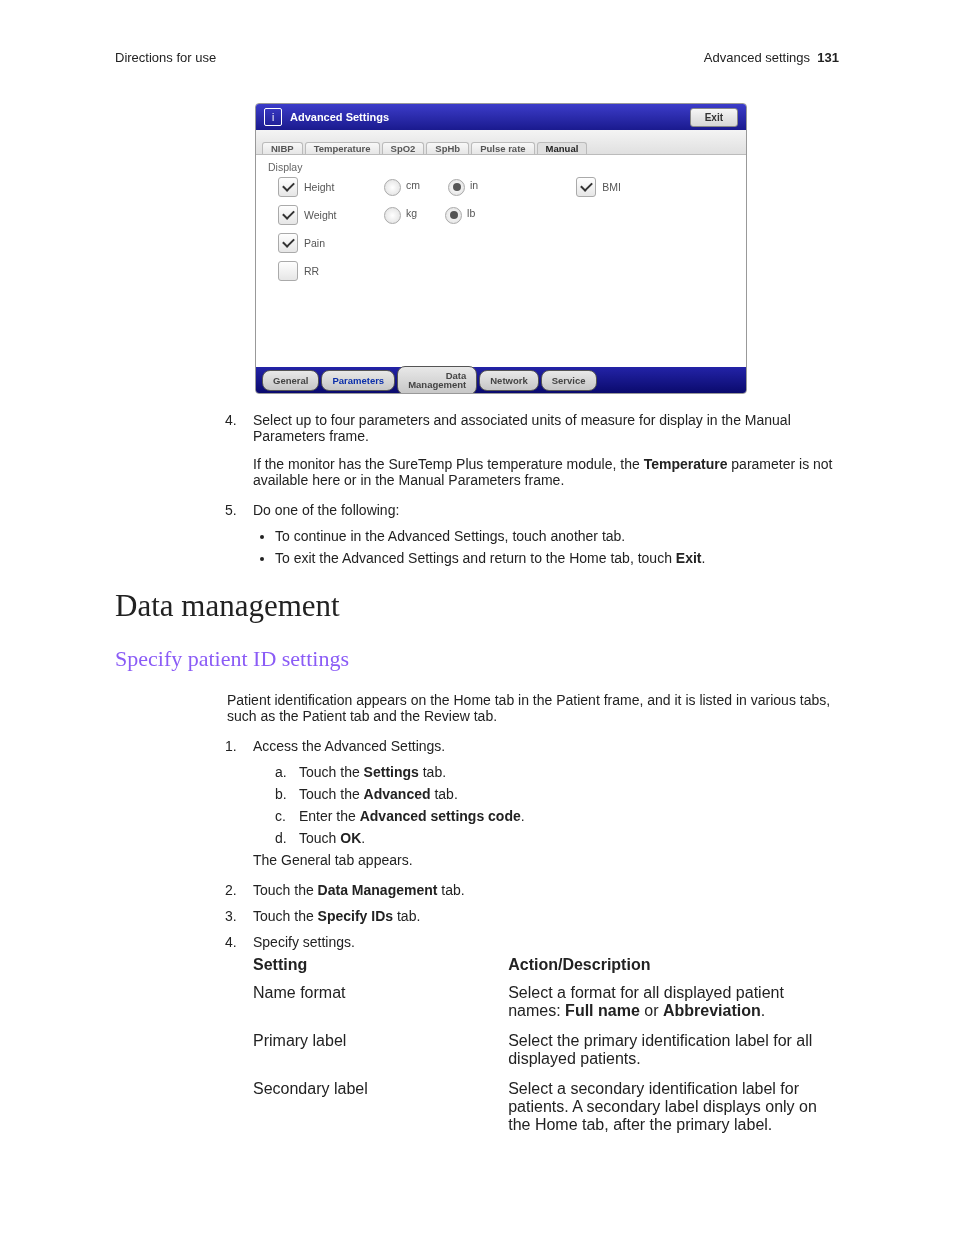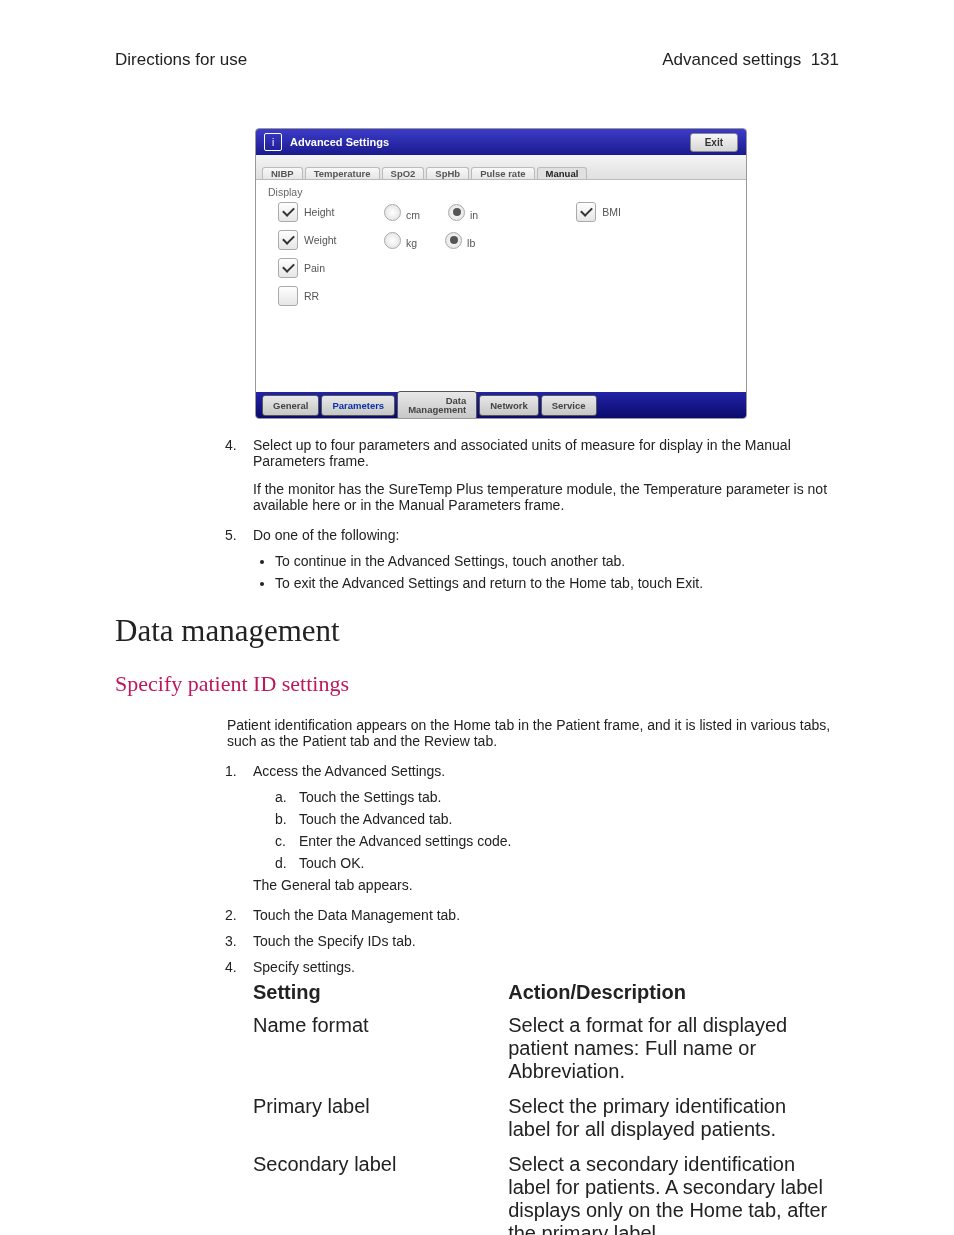--- a/index.html
+++ b/index.html
@@ -1,58 +1,58 @@
 <!DOCTYPE html>
 <html><head>
 <meta charset="utf-8">
 <style>
   html,body{margin:0;padding:0;background:#fff;color:#222;font-family:Arial,Helvetica,sans-serif;font-size:14px}
   .page{width:954px;min-height:1235px;box-sizing:border-box;padding:50px 115px 60px 115px;position:relative}
-  .runhead{display:flex;justify-content:space-between;font-size:17px;margin-bottom:58px}
+  .runhead{display:flex;justify-content:space-between;font-size:13px;margin-bottom:38px}
   
   .screenshot{width:490px;border:1px solid #999;border-radius:4px;background:#fff;margin:0 auto 18px 140px;font-size:10.5px;overflow:hidden}
   .scr-header{background:linear-gradient(#3c3cc9,#1a1a8e);color:#fff;display:flex;align-items:center;height:26px;padding:0 8px}
   .scr-header .icon{width:16px;height:16px;border:1.5px solid #fff;border-radius:2px;display:flex;align-items:center;justify-content:center;font-size:10px;margin-right:8px}
   .scr-header .title{font-weight:bold;font-size:11px}
   .scr-header .exit{margin-left:auto;background:linear-gradient(#f6f6f6,#d6d6d6);border:1px solid #888;border-radius:3px;padding:3px 14px;font-size:10px;font-weight:bold;color:#333}
   .scr-tabs{background:linear-gradient(#f4f4f4,#e0e0e0);border-bottom:1px solid #bbb;display:flex;align-items:flex-end;height:24px;padding-left:6px}
   .scr-tab{background:linear-gradient(#f8f8f8,#e6e6e6);border:1px solid #bbb;border-bottom:none;border-radius:3px 3px 0 0;padding:0 8px;margin-right:2px;font-weight:bold;color:#555;font-size:9.5px}
   .scr-tab.active{background:#e0e0e0;color:#222}
   .scr-body{padding:6px 12px 36px 12px;min-height:170px}
   .scr-sec{font-size:10.5px;color:#666;margin-bottom:0}
   .row{display:flex;align-items:center;height:28px}
   .chk{width:18px;height:18px;border:1px solid #aaa;border-radius:3px;background:linear-gradient(#fefefe,#e6e6e6);display:flex;align-items:center;justify-content:center;margin-left:10px;margin-right:6px}
   .chk.on::before{content:"";width:9px;height:5px;border-left:2px solid #333;border-bottom:2px solid #333;transform:rotate(-45deg);margin-top:-3px}
   .rowlab{width:46px;font-size:10.5px;color:#555}
   .rad{width:15px;height:15px;border:1px solid #aaa;border-radius:50%;background:radial-gradient(#fff,#ddd);margin-right:5px;display:flex;align-items:center;justify-content:center}
   .rad.on::before{content:"";width:8px;height:8px;background:#555;border-radius:50%}
   .optlab{font-size:10.5px;color:#555;margin-right:28px}
-  .opt-group{display:flex;align-items:flex-end;margin-left:34px}
+  .opt-group{display:flex;align-items:flex-start;margin-left:34px}
   .opt-right{display:flex;align-items:center;margin-left:60px}
   .scr-footer{background:linear-gradient(#2323a7,#0a0a6d);display:flex;height:26px;align-items:center;padding-left:6px}
-  .ftab{background:linear-gradient(#e8e8e8,#c6c6c6);border:1px solid #555;border-radius:3px;padding:4px 10px;margin-right:2px;font-weight:bold;font-size:9.5px;color:#444}
+  .ftab{background:linear-gradient(#e8e8e8,#c6c6c6);border:1px solid #555;border-radius:8px;padding:4px 10px;margin-right:2px;font-weight:bold;font-size:9.5px;color:#444}
   .ftab.active{color:#0b2ea9}
   
   .step{display:flex;margin:0 0 10px 110px}
   .step .num{width:28px}
   .step .txt{flex:1}
   .indent-text{margin:12px 0 14px 138px}
   .bullets{margin:0 0 20px 160px;padding:0;list-style:disc}
   .bullets li{margin-bottom:6px}
   h1{font-family:Georgia,'Times New Roman',serif;font-weight:normal;font-size:31px;margin:22px 0 22px 0;color:#222}
-  h2{font-family:Georgia,'Times New Roman',serif;font-weight:normal;font-size:22px;margin:0 0 20px 0;color:#be185d}
+  h2{font-family:Georgia,'Times New Roman',serif;font-weight:normal;font-size:22px;margin:0 0 20px 0;color:#8b5cf6}
   .para{margin:0 0 14px 112px}
   .substeps{margin:0 0 6px 160px;padding:0;list-style:none}
   .substeps li{margin-bottom:6px}
   .substeps .let{display:inline-block;width:24px}
-  .tbl{margin-left:138px;width:580px;border-collapse:collapse;font-size:20px}
+  .tbl{margin-left:138px;width:580px;border-collapse:collapse;font-size:16px}
   .tbl th{text-align:left;font-weight:bold;padding:4px 0;vertical-align:top}
   .tbl td{padding:6px 28px 6px 0;vertical-align:top}
   .tbl td.desc{padding-right:0}
-  b{font-weight:normal}
+  b{font-weight:bold}
 </style>
 </head>
 <body>
 
 <div class="page">
 
   <div class="runhead">
     <span>Directions for use</span>
     <span>
       <span>Advanced settings</span>&nbsp;&nbsp;<b>131</b>

